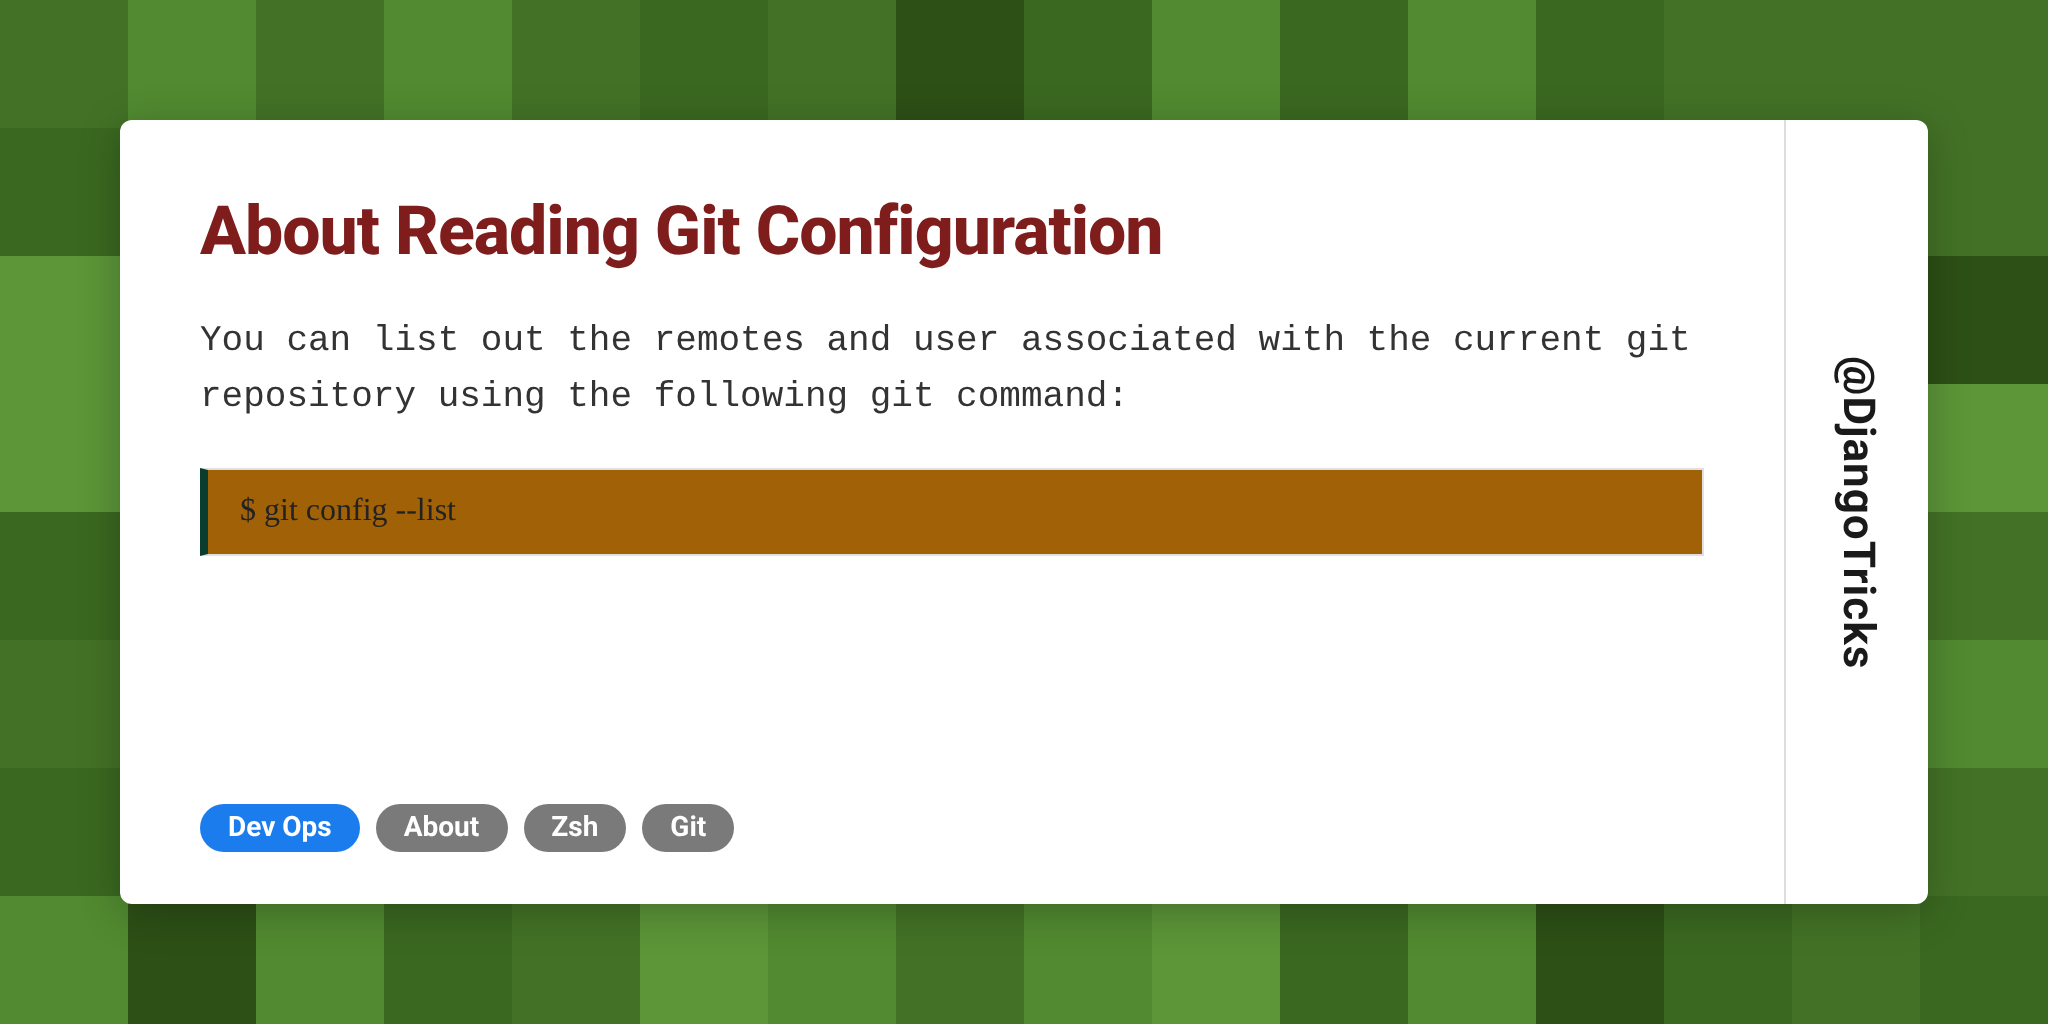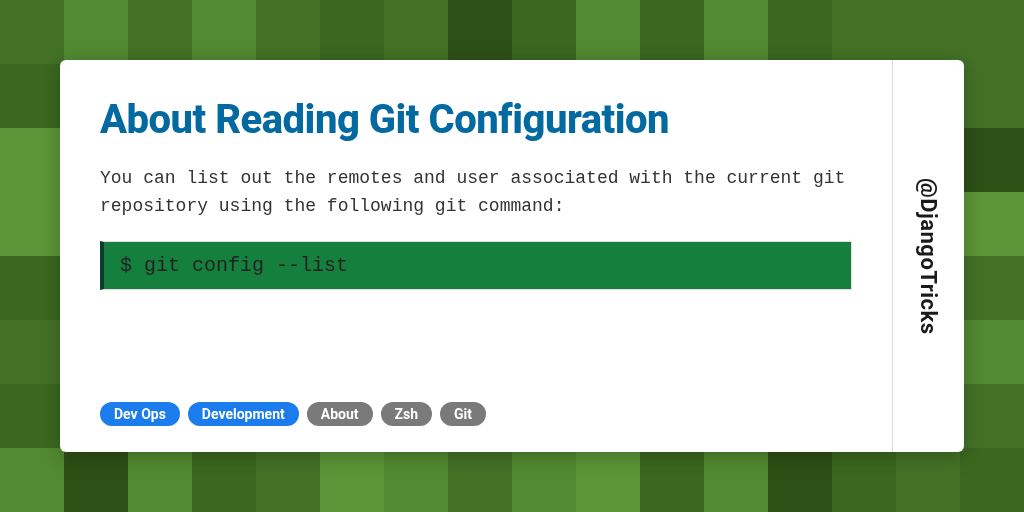--- a/index.html
+++ b/index.html
@@ -44,41 +44,41 @@
     justify-content: center;
   }
   .side span {
     writing-mode: vertical-rl;
     font-weight: 700;
     font-size: 22px;
     color: #1a1a1a;
     letter-spacing: 0.5px;
   }
   .title {
-    font-size: 40px;
+    font-size: 34px;
     font-weight: 800;
-    color: #0369a1;
+    color: #7f1d1d;
     margin-bottom: 22px;
     letter-spacing: -0.5px;
   }
   .desc {
     font-size: 18px;
     line-height: 1.55;
     color: #333;
     margin-bottom: 20px;
     max-width: 760px;
     font-family: Liberation Mono, monospace;
   }
   .codeblock {
     border: 1px solid #e0e0e0;
     border-left: 4px solid #0b3d2e;
-    background: #15803d;
+    background: #a16207;
     padding: 12px 16px;
-    font-family: Liberation Mono, monospace;
-    font-size: 20px;
+    font-family: Liberation Serif, serif;
+    font-size: 16px;
     color: #222;
   }
   .tags {
     position: absolute;
     left: 40px;
     bottom: 26px;
     display: flex;
     gap: 8px;
     flex-wrap: wrap;
   }
@@ -227,21 +227,20 @@
     <div class="b"></div>
   </div>
 
 <div class="card">
   <div class="main">
     <h1 class="title">About Reading Git Configuration</h1>
     <p class="desc">You can list out the remotes and user associated with the current git repository using the following git command:</p>
     <div class="codeblock">$ git config --list</div>
     <div class="tags" id="tags">
         <span class="tag blue">Dev Ops</span>
-        <span class="tag blue">Development</span>
         <span class="tag gray">About</span>
         <span class="tag gray">Zsh</span>
         <span class="tag gray">Git</span>
       </div>
   </div>
   <div class="side">
     <span>@DjangoTricks</span>
   </div>
 </div>
 

